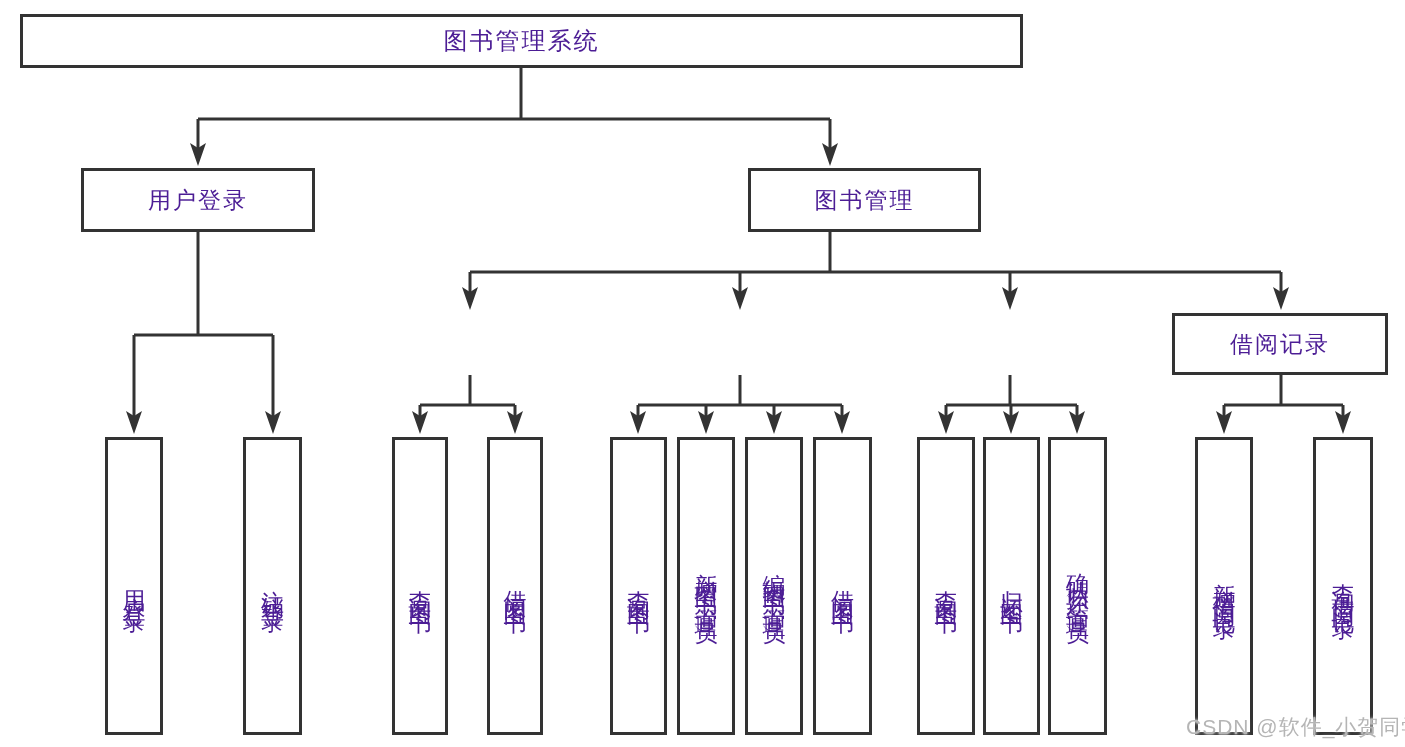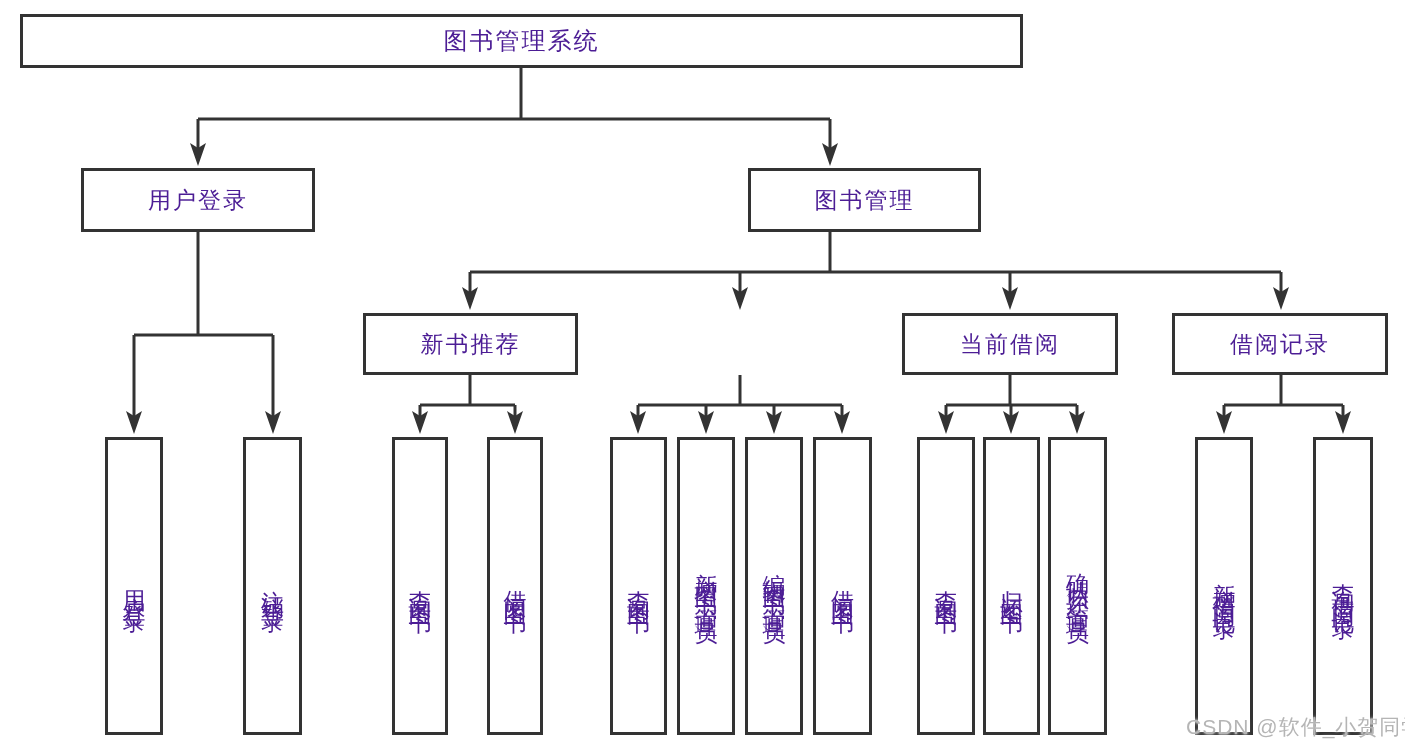--- a/index.html
+++ b/index.html
@@ -129,22 +129,20 @@
       <polygon points="1216,411 1224,416 1232,411 1224,434"></polygon>
       <polygon points="1335,411 1343,416 1351,411 1343,434"></polygon>
     </g>
   </svg>
 
   <div class="node hnode rootnode" style="left:20px; top:14px; width:1003px; height:54px;">图书管理系统</div>
 
   <div class="node hnode" style="left:81px; top:168px; width:234px; height:64px;">用户登录</div>
   <div class="node hnode" style="left:712px; top:168px; width:233px; height:64px;margin-left:36px;">图书管理</div>
 
-  <div class="node hnode" style="left:363px; top:313px; width:215px; height:62px;">新书推荐</div>
-  <div class="node hnode" style="left:902px; top:313px; width:216px; height:62px;">当前借阅</div>
   <div class="node hnode" style="left:1172px; top:313px; width:216px; height:62px;">借阅记录</div>
 
   <div class="node vnode" style="left:105px; top:437px; width:58px; height:298px;">
     <span>用户登录</span>
   </div>
   <div class="node vnode" style="left:243px; top:437px; width:59px; height:298px;">
     <span>注销登录</span>
   </div>
 
   <div class="node vnode" style="left:392px; top:437px; width:56px; height:298px;">

